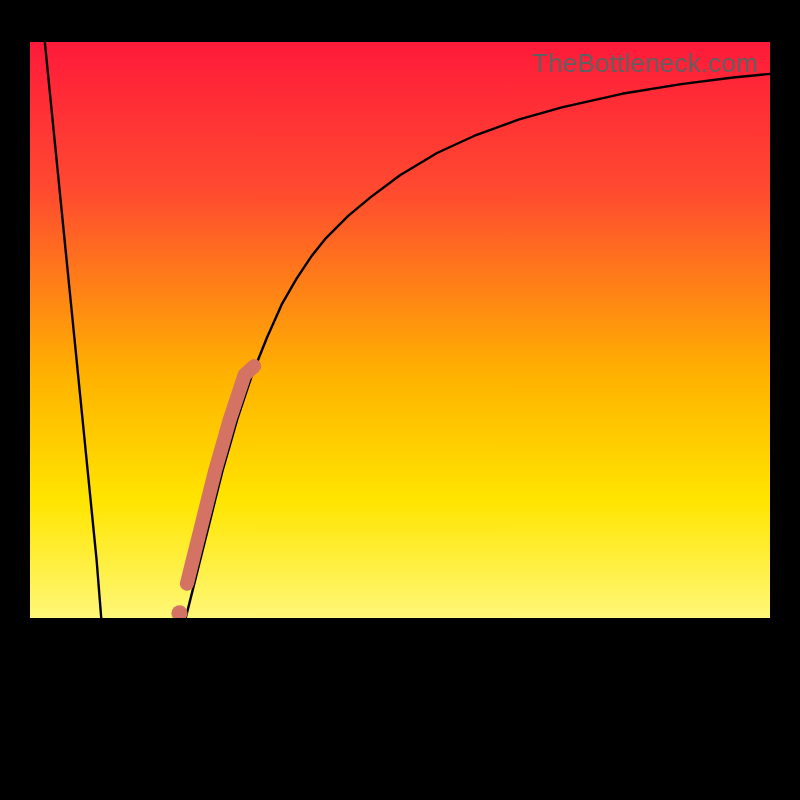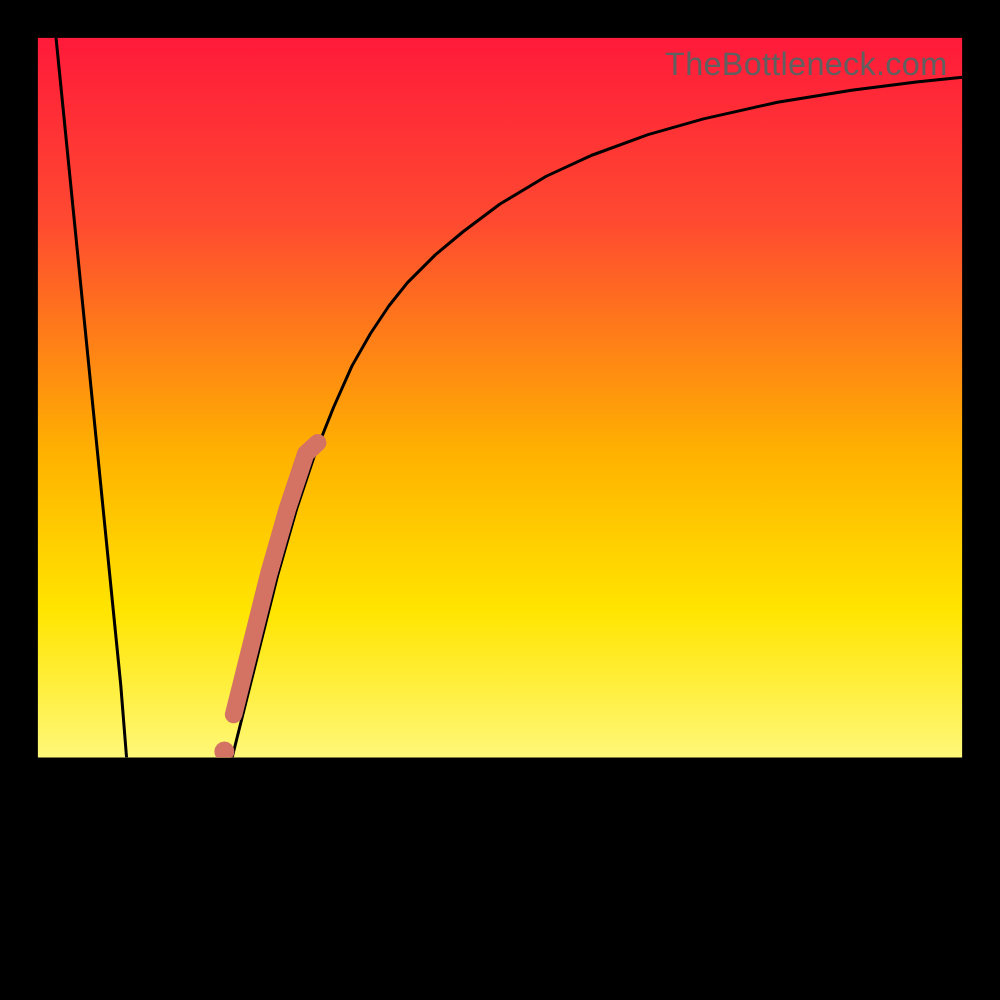--- a/index.html
+++ b/index.html
@@ -13,21 +13,21 @@
   }
   .frame {
     position: absolute;
     left: 0; top: 0;
     width: 800px; height: 800px;
     background: #000;
   }
   .plot {
     position: absolute;
     left: 30px;
-    top: 30px;
+    top: 42px;
     width: 740px;
     height: 576px;
     overflow: hidden;
   }
   .watermark {
     position: absolute;
     top: 6px;
     right: 12px;
     color: #606060;
     font-size: 26px;

